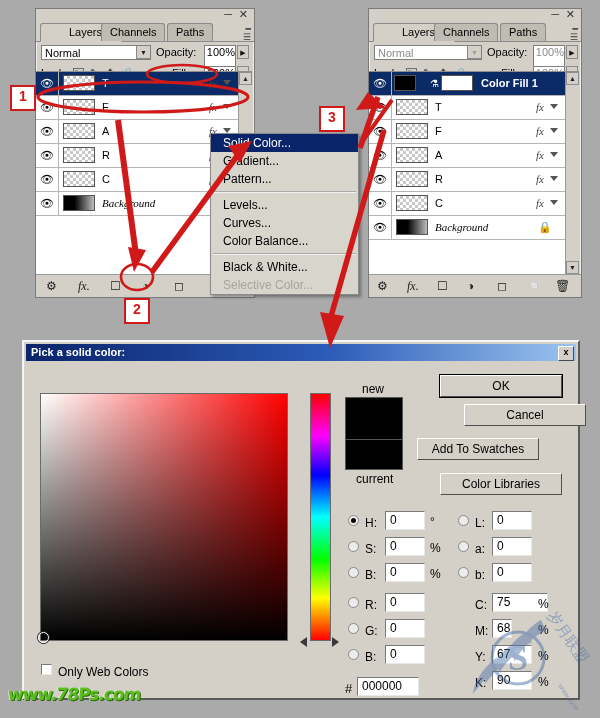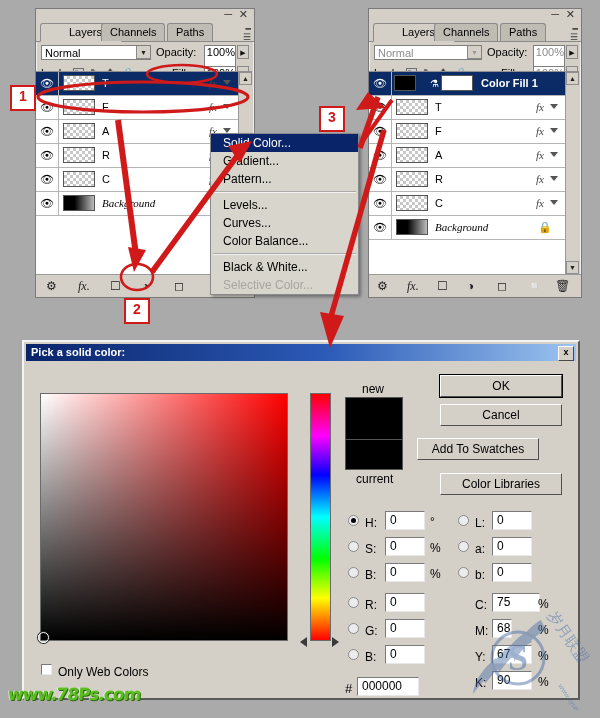--- a/index.html
+++ b/index.html
@@ -401,21 +401,21 @@
 <div class="hue-strip"></div>
 <div class="hue-arrow" style="left:300px;top:637px;border-right:7px solid #3a3a3a;"></div>
 <div class="hue-arrow" style="left:332px;top:637px;border-left:7px solid #3a3a3a;"></div>
 
 <span class="txt" style="left:362px;top:382px;">new</span>
 <div class="swatch-new"></div>
 <div class="swatch-cur"></div>
 <span class="txt" style="left:356px;top:472px;">current</span>
 
 <div class="dlgbtn def" style="left:440px;top:375px;width:122px;">OK</div>
-<div class="dlgbtn" style="left:440px;top:404px;width:122px;">Cancel</div>
+<div class="dlgbtn" style="left:464px;top:404px;width:122px;">Cancel</div>
 <div class="dlgbtn" style="left:417px;top:438px;width:122px;">Add To Swatches</div>
 <div class="dlgbtn" style="left:440px;top:473px;width:122px;">Color Libraries</div>
 
 <div class="radio on" style="left:348px;top:515px;"></div>
 <span class="txt" style="left:365px;top:516px;">H:</span>
 <div class="field" style="left:385px;top:511px;width:40px;"><span>0</span></div>
 <span class="txt" style="left:430px;top:515px;">°</span>
 
 <div class="radio" style="left:348px;top:541px;"></div>
 <span class="txt" style="left:365px;top:542px;">S:</span>
@@ -448,21 +448,21 @@
 
 <div class="radio" style="left:458px;top:541px;"></div>
 <span class="txt" style="left:475px;top:542px;">a:</span>
 <div class="field" style="left:492px;top:537px;width:40px;"><span>0</span></div>
 
 <div class="radio" style="left:458px;top:567px;"></div>
 <span class="txt" style="left:475px;top:568px;">b:</span>
 <div class="field" style="left:492px;top:563px;width:40px;"><span>0</span></div>
 
 <span class="txt" style="left:475px;top:598px;">C:</span>
-<div class="field" style="left:492px;top:593px;width:48px;"><span>75</span></div>
+<div class="field" style="left:492px;top:593px;width:56px;"><span>75</span></div>
 <span class="txt" style="left:538px;top:597px;">%</span>
 
 <span class="txt" style="left:475px;top:624px;">M:</span>
 <div class="field" style="left:492px;top:619px;width:20px;"><span>68</span></div>
 <span class="txt" style="left:538px;top:623px;">%</span>
 
 <span class="txt" style="left:475px;top:650px;">Y:</span>
 <div class="field" style="left:492px;top:645px;width:40px;"><span>67</span></div>
 <span class="txt" style="left:538px;top:649px;">%</span>
 

